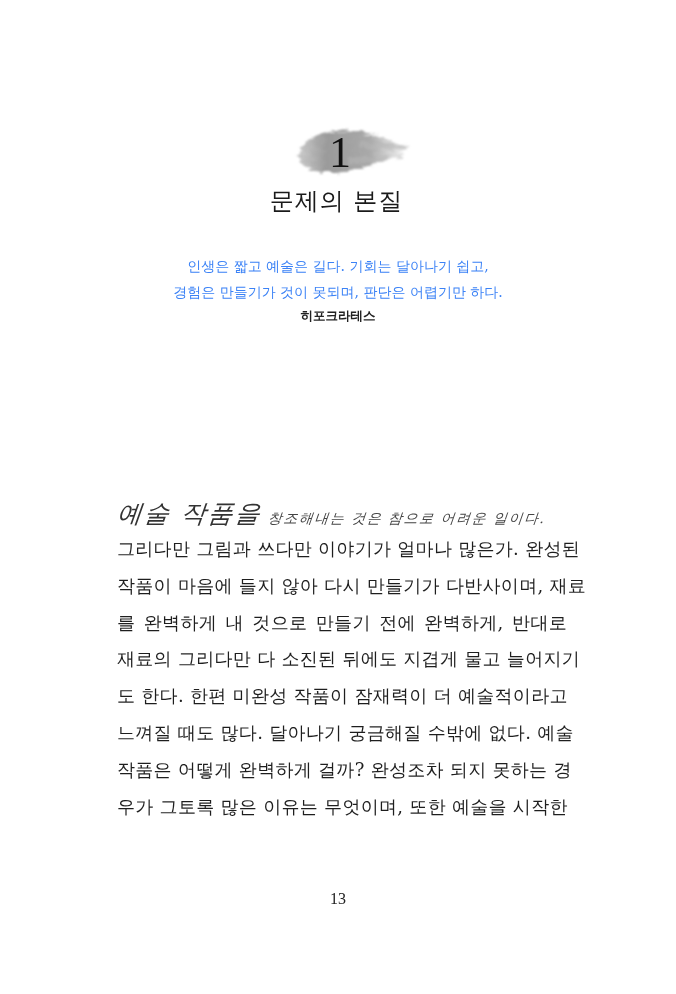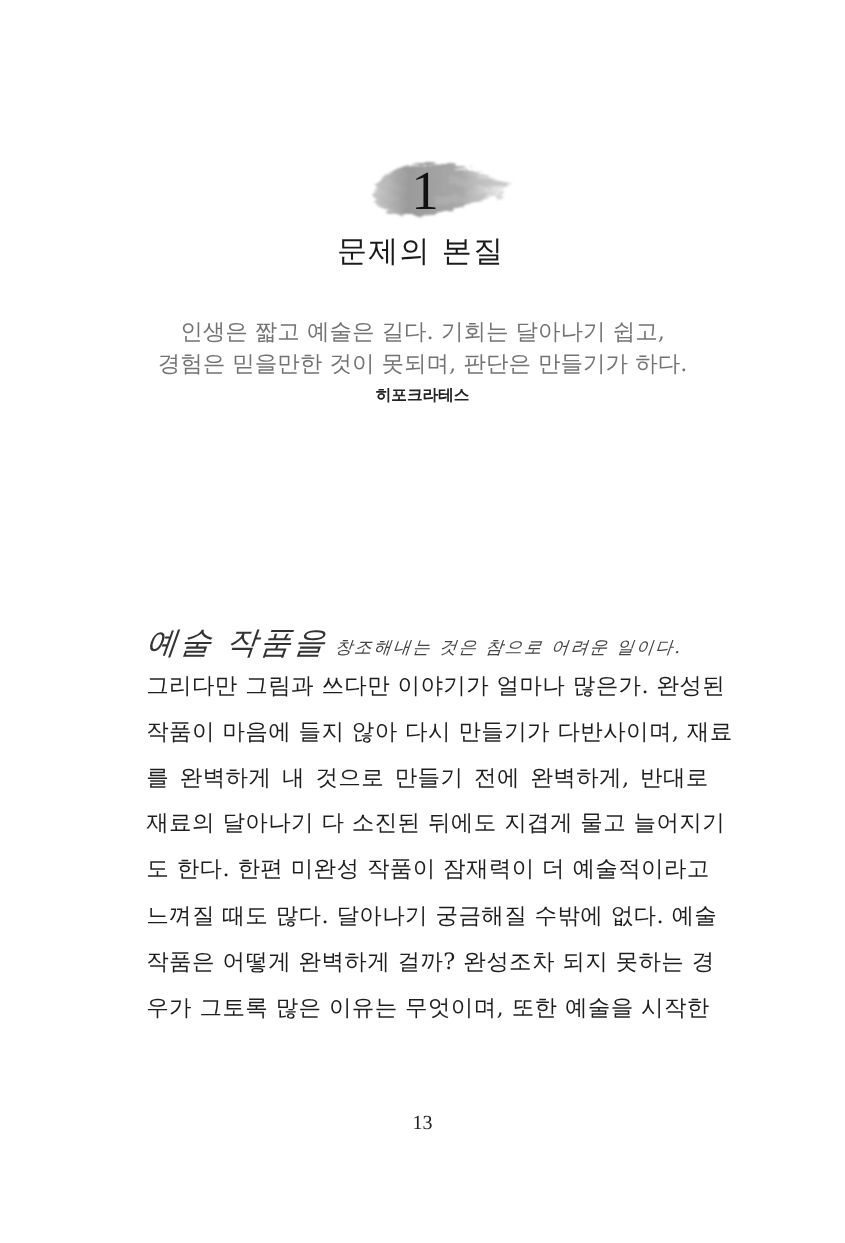--- a/index.html
+++ b/index.html
@@ -52,23 +52,23 @@
       letter-spacing: 1px;
     }
     .epigraph {
       position: absolute;
       left: 0;
       width: 676px;
       top: 253px;
       text-align: center;
     }
     .epigraph-line {
-      font-size: 18px;
+      font-size: 14px;
       line-height: 26px;
-      color: #737373;
+      color: #3b82f6;
       white-space: nowrap;
     }
     .epigraph-author {
       font-family: "DejaVu Sans", "Liberation Sans", sans-serif;
       font-weight: bold;
       font-size: 12.5px;
       line-height: 20px;
       color: #222;
       margin-top: 1px;
       text-align: center;
@@ -151,32 +151,32 @@
       <path d="M60 40 L 116 36 L 112 40 L 62 46 Z" fill="#b8b8b8" opacity="0.5"></path>
     </g>
   </svg>
   <div class="chapter-number">1</div>
 </div>
 
 <div class="chapter-title">문제의 본질</div>
 
 <div class="epigraph">
   <div class="epigraph-line">인생은 짧고 예술은 길다. 기회는 달아나기 쉽고,</div>
-  <div class="epigraph-line">경험은 믿을만한 것이 못되며, 판단은 만들기가 하다.</div>
+  <div class="epigraph-line">경험은 만들기가 것이 못되며, 판단은 어렵기만 하다.</div>
   <div class="epigraph-author">히포크라테스</div>
 </div>
 
 <div class="body-text">
   <div class="handwritten-line">
     <span class="hw-large">예술 작품을</span>
     <span class="hw-small">창조해내는 것은 참으로 어려운 일이다.</span>
   </div>
   <div class="para-line">그리다만 그림과 쓰다만 이야기가 얼마나 많은가. 완성된</div>
   <div class="para-line">작품이 마음에 들지 않아 다시 만들기가 다반사이며, 재료</div>
   <div class="para-line">를 완벽하게 내 것으로 만들기 전에 완벽하게, 반대로</div>
-  <div class="para-line">재료의 달아나기 다 소진된 뒤에도 지겹게 물고 늘어지기</div>
+  <div class="para-line">재료의 그리다만 다 소진된 뒤에도 지겹게 물고 늘어지기</div>
   <div class="para-line">도 한다. 한편 미완성 작품이 잠재력이 더 예술적이라고</div>
   <div class="para-line">느껴질 때도 많다. 달아나기 궁금해질 수밖에 없다. 예술</div>
   <div class="para-line">작품은 어떻게 완벽하게 걸까? 완성조차 되지 못하는 경</div>
   <div class="para-line">우가 그토록 많은 이유는 무엇이며, 또한 예술을 시작한</div>
 </div>
 
 <div class="page-number">13</div>
 
 </body></html>

